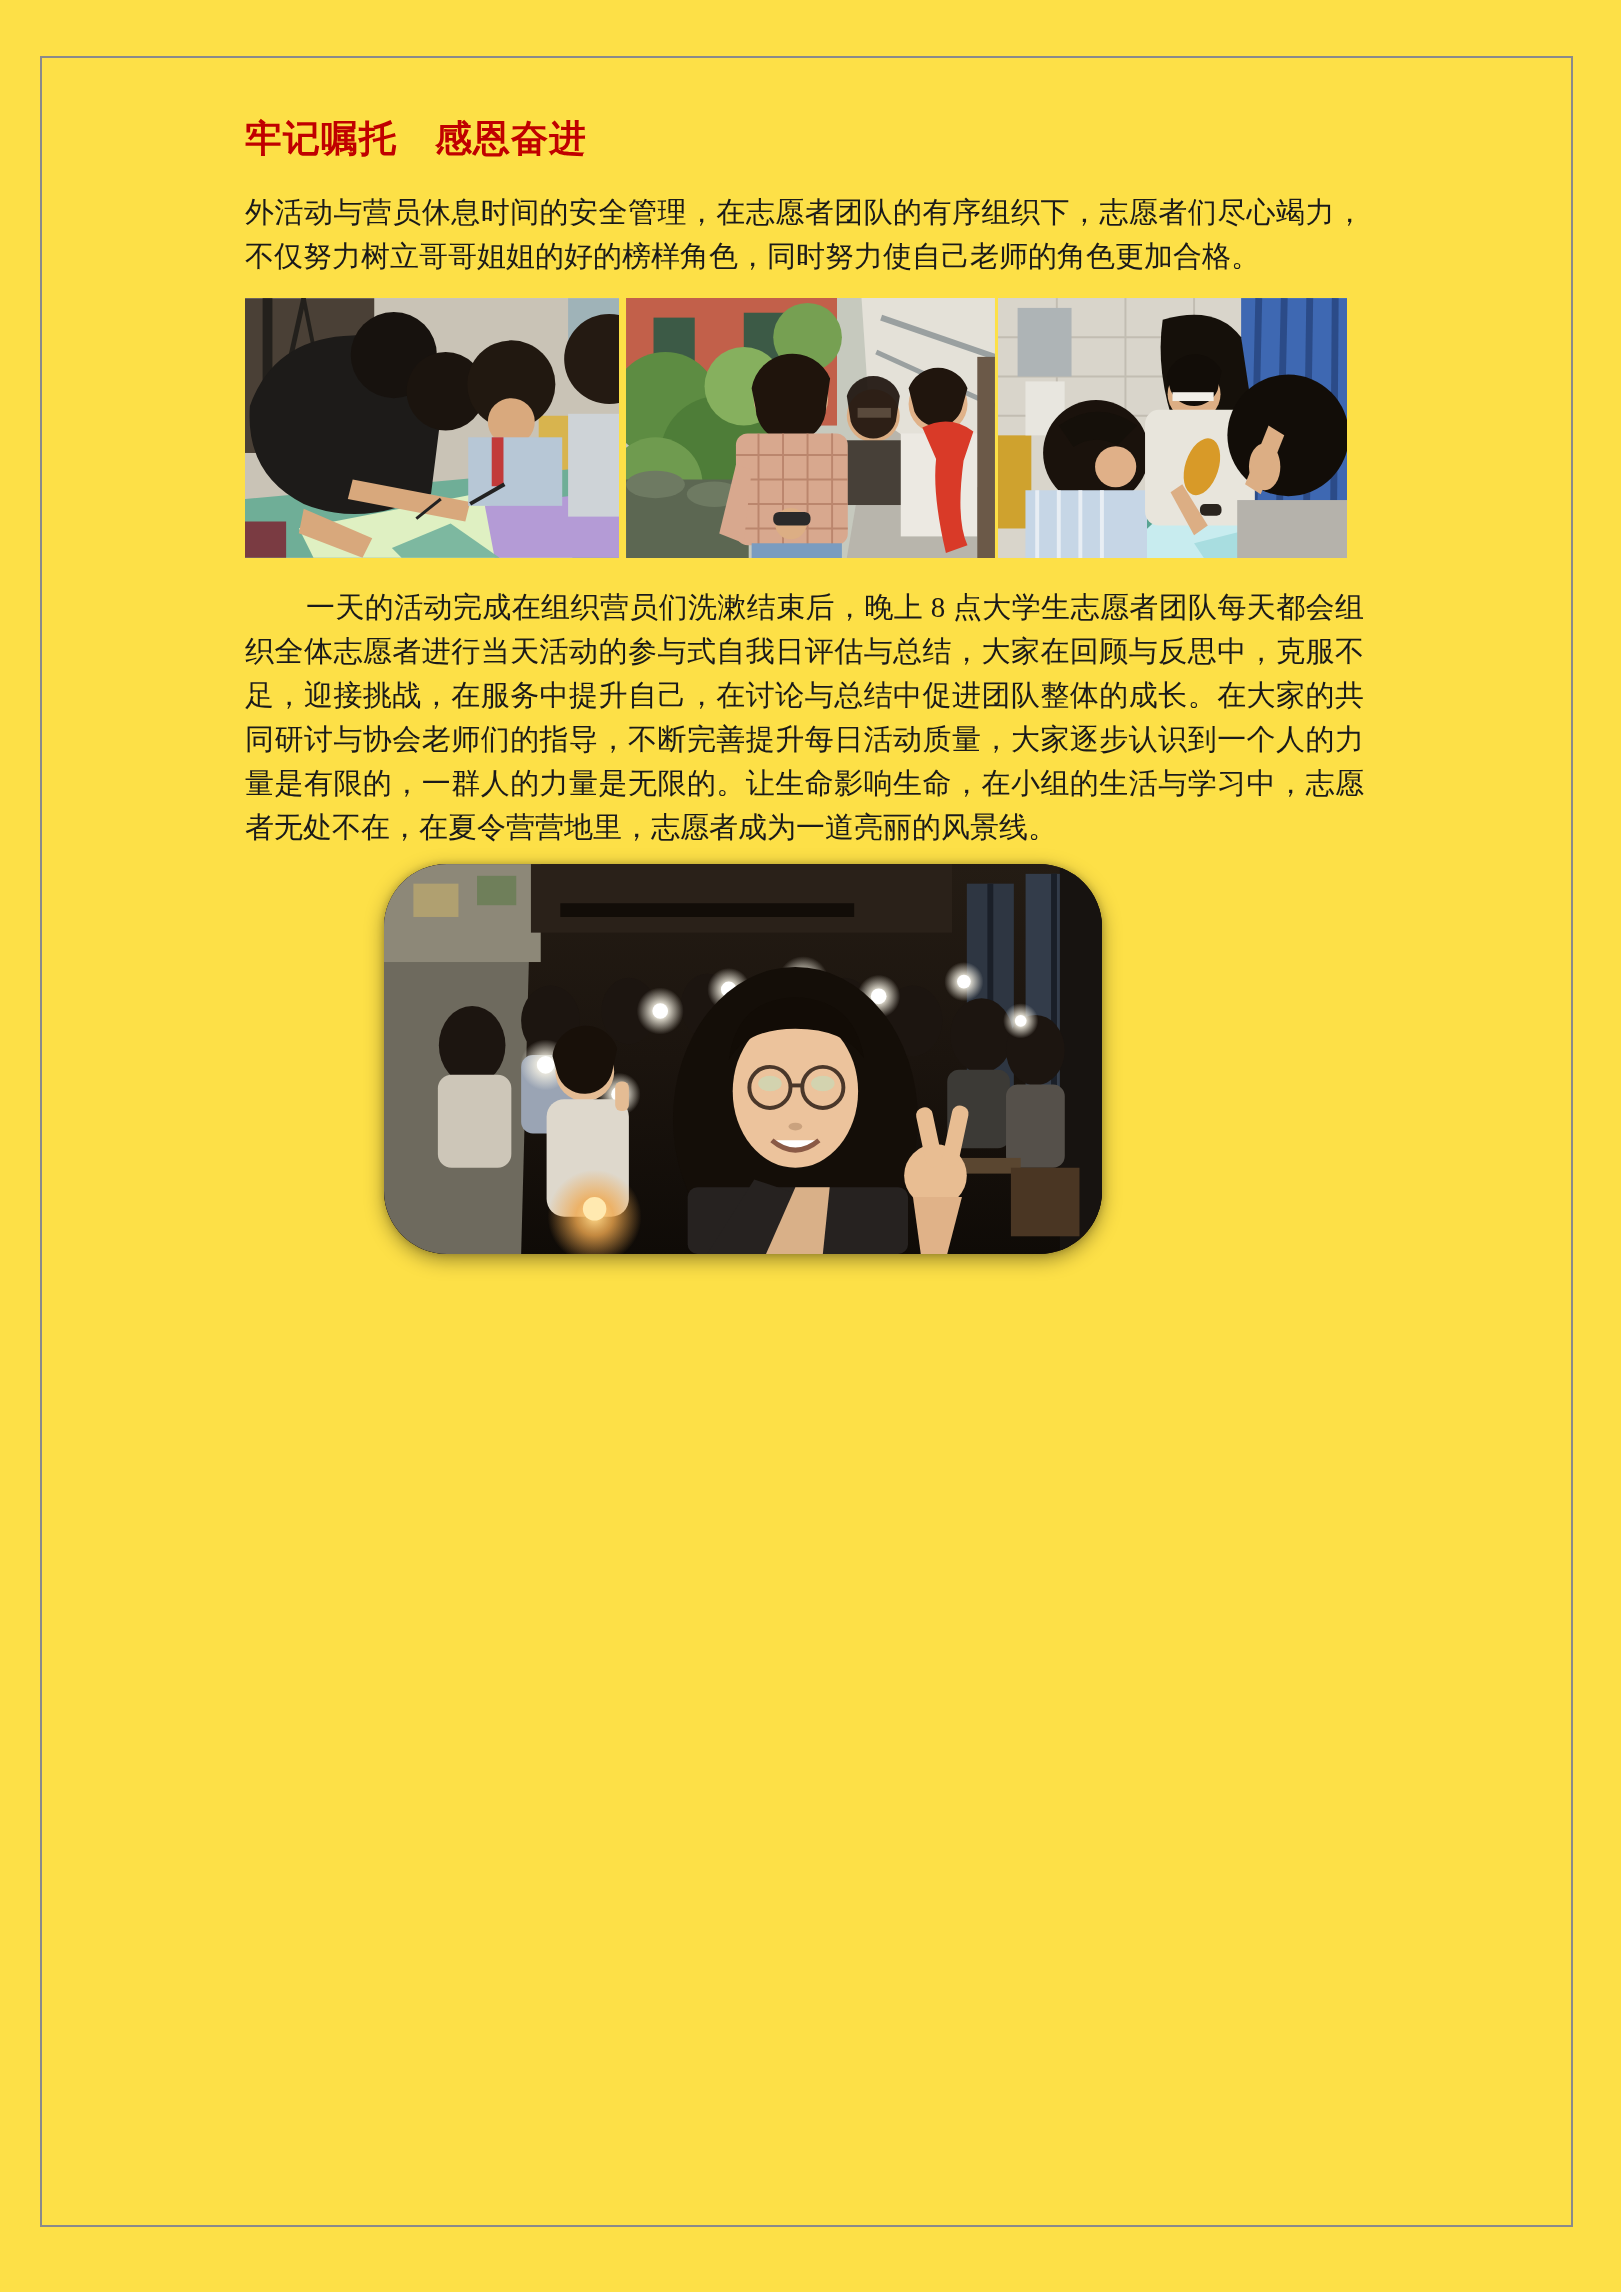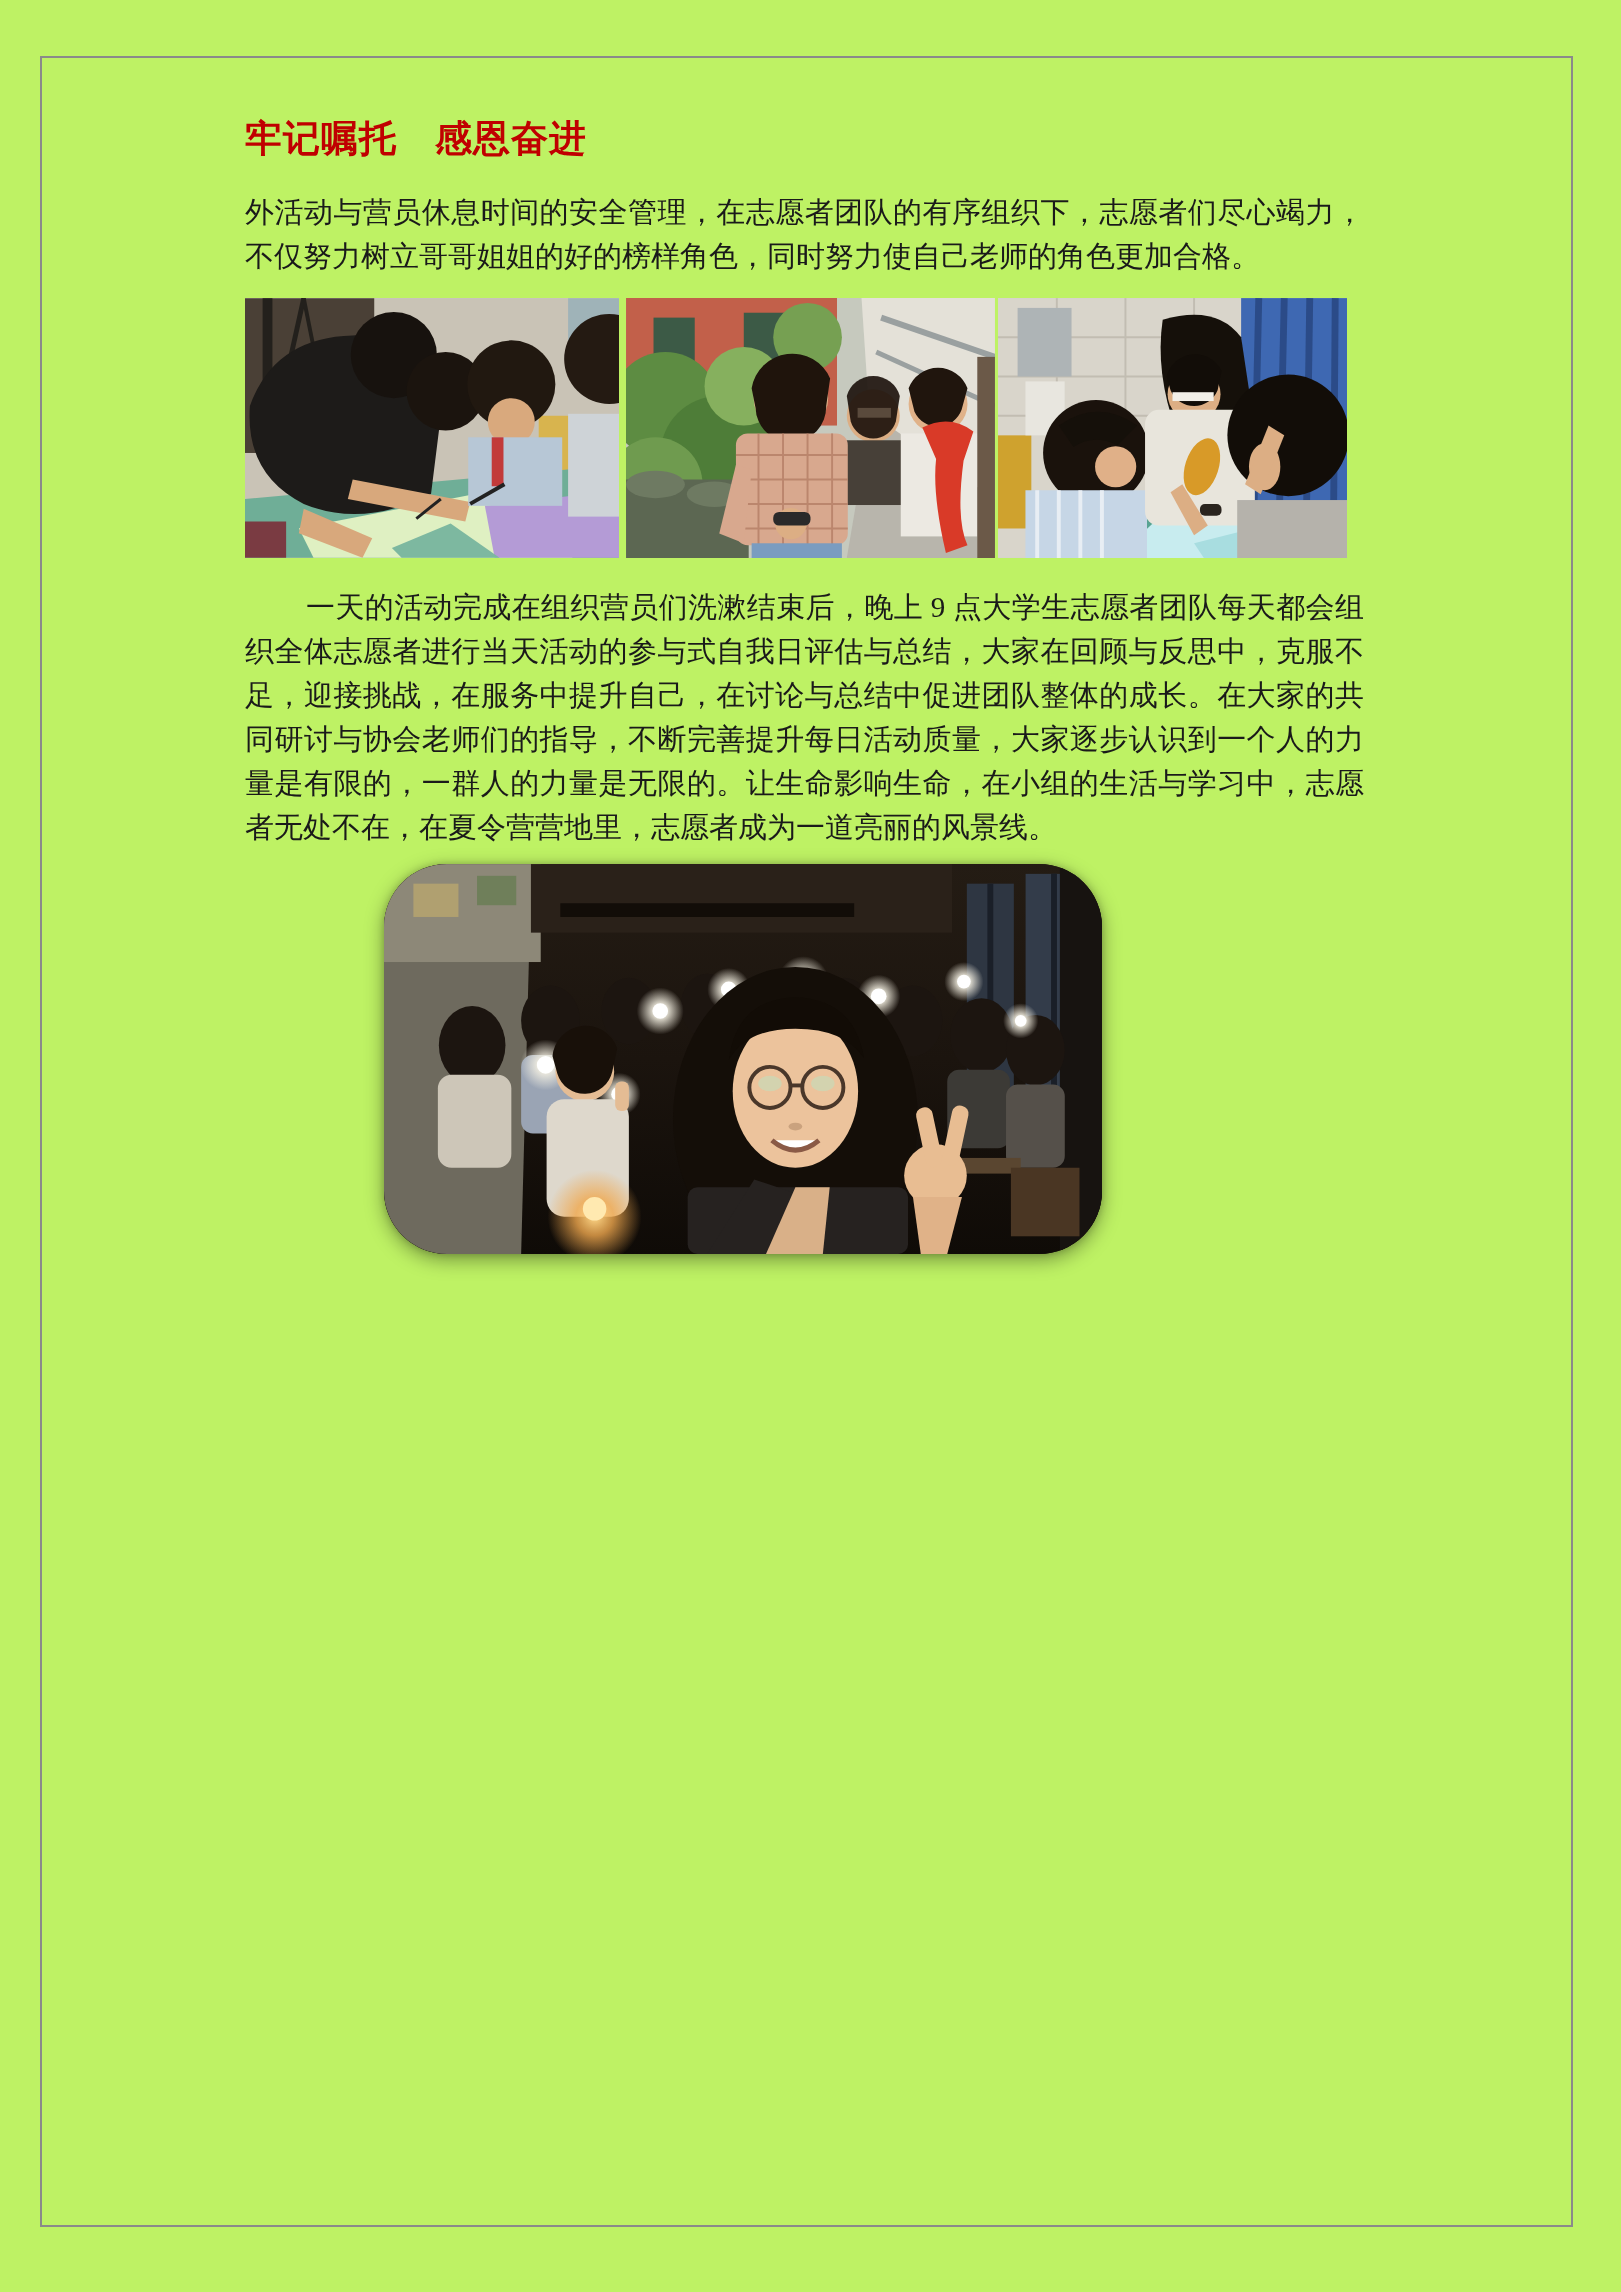--- a/index.html
+++ b/index.html
@@ -1,17 +1,17 @@
 <!DOCTYPE html>
 <html><head>
 <meta charset="utf-8">
 <style>
   html,body{margin:0;padding:0;background:#ffffff;}
   .page{
-    position:relative;width:1621px;height:2293px;background:#bef264;overflow:hidden;
+    position:relative;width:1621px;height:2293px;background:#fde047;overflow:hidden;
     font-family:"Liberation Serif","DejaVu Serif",serif;
   }
   .page-frame{
     position:absolute;left:40px;top:56px;width:1529px;height:2167px;
     border:2.9px solid #8a8a8a;background:transparent;
   }
   .heading{
     position:absolute;left:245px;top:114px;margin:0;
     font-family:"Liberation Sans","DejaVu Sans",sans-serif;
     font-weight:bold;font-size:37px;line-height:49px;letter-spacing:1px;
@@ -172,21 +172,21 @@
         <polygon points="188,190 214,232 200,242 176,198" fill="#dcae84"></polygon>
         <rect x="206" y="210" width="22" height="12" rx="5" fill="#2a241e"></rect>
         <circle cx="296" cy="140" r="62" fill="#120d08"></circle>
         <ellipse cx="272" cy="172" rx="16" ry="24" fill="#dcae84"></ellipse>
         <polygon points="252,190 276,130 292,140 268,200" fill="#dcae84"></polygon>
         <rect x="244" y="206" width="112" height="60" fill="#b5b2ab"></rect>
       </svg>
     </div>
   </div>
 
-  <p class="para para2">一天的活动完成在组织营员们洗漱结束后，晚上 9 点大学生志愿者团队每天都会组织全体志愿者进行当天活动的参与式自我日评估与总结，大家在回顾与反思中，克服不足，迎接挑战，在服务中提升自己，在讨论与总结中促进团队整体的成长。在大家的共同研讨与协会老师们的指导，不断完善提升每日活动质量，大家逐步认识到一个人的力量是有限的，一群人的力量是无限的。让生命影响生命，在小组的生活与学习中，志愿者无处不在，在夏令营营地里，志愿者成为一道亮丽的风景线。</p>
+  <p class="para para2">一天的活动完成在组织营员们洗漱结束后，晚上 8 点大学生志愿者团队每天都会组织全体志愿者进行当天活动的参与式自我日评估与总结，大家在回顾与反思中，克服不足，迎接挑战，在服务中提升自己，在讨论与总结中促进团队整体的成长。在大家的共同研讨与协会老师们的指导，不断完善提升每日活动质量，大家逐步认识到一个人的力量是有限的，一群人的力量是无限的。让生命影响生命，在小组的生活与学习中，志愿者无处不在，在夏令营营地里，志愿者成为一道亮丽的风景线。</p>
 
   <div class="rounded-photo" aria-label="group selfie in dark classroom, front girl with glasses making peace sign, crowd holding phone flashlights">
     <svg width="718" height="390" viewBox="0 0 733 398">
       <defs>
         <linearGradient id="room" x1="0" y1="0" x2="0" y2="1">
           <stop offset="0" stop-color="#241c14"></stop>
             <stop offset="0.5" stop-color="#1b140e"></stop>
             <stop offset="1" stop-color="#0f0b07"></stop>
         </linearGradient>
         <radialGradient id="flash" cx="0.5" cy="0.5" r="0.5">

